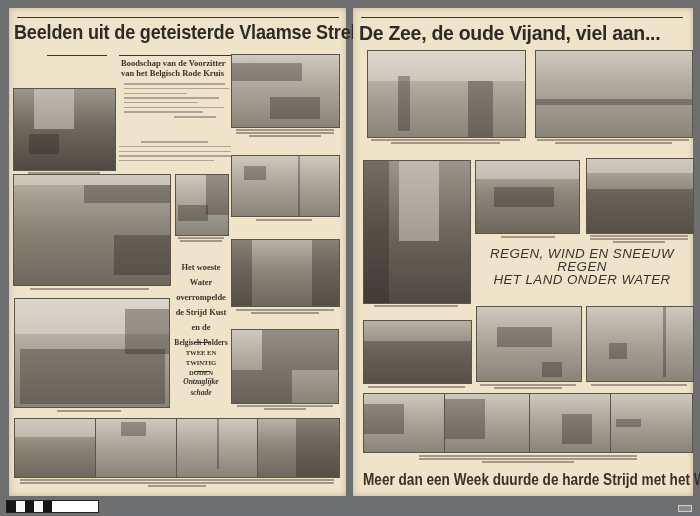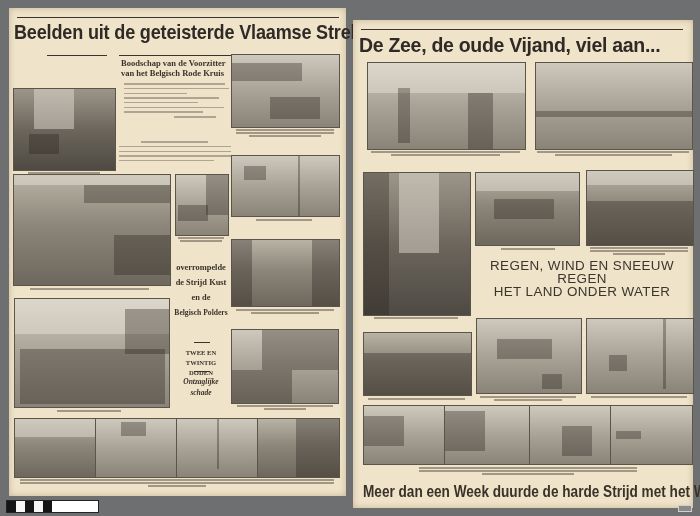--- a/index.html
+++ b/index.html
@@ -1,19 +1,19 @@
 <!DOCTYPE html>
 <html><head>
 <meta charset="utf-8">
 <style>
   html, body { margin:0; padding:0; }
   body { width:700px; height:516px; background:#6e6f70; position:relative; overflow:hidden; font-family:"Liberation Sans", sans-serif; }
   .page { position:absolute; background:#efe3c9; box-shadow: inset 0 0 6px rgba(120,90,50,0.35); }
   #left-page { left:9px; top:8px; width:337px; height:488px; }
-  #right-page { left:353px; top:20px; width:340px; height:488px; }
+  #right-page { left:353px; top:8px; width:340px; height:488px; }
   .rule { position:absolute; height:1px; background:#3a342c; }
   .headline { position:absolute; color:#2f2a25; font-weight:bold; white-space:nowrap; }
   .cond { font-family:"Liberation Sans", sans-serif; transform-origin:left top; }
   .photo { position:absolute; background:linear-gradient(180deg,#b9b3a6 0%,#8d867a 45%,#6d675d 100%); border:1px solid #5a544b; overflow:hidden; }
   .photo.light { background:linear-gradient(180deg,#cfc9bd 0%,#a9a296 50%,#8a8377 100%); }
   .photo.dark { background:linear-gradient(180deg,#9c968a 0%,#6c665c 50%,#4e4a43 100%); }
   .photo .shade { position:absolute; background:rgba(40,35,30,0.35); }
   .photo .pale { position:absolute; background:rgba(235,230,220,0.45); }
   .caption { position:absolute; font-size:3.2px; line-height:4px; color:#5e564b; text-align:center; overflow:hidden; }
   .caption .ln { display:block; height:2px; margin:1px auto; background:#8d8373; opacity:0.8; }
@@ -99,20 +99,21 @@
   <div class="photo light" style="left:166px;top:166px;width:52px;height:60px;">
     <div class="shade" style="left:30px;top:0;width:22px;height:40px;"></div>
     <div class="shade" style="left:2px;top:30px;width:30px;height:16px;"></div>
   </div>
   <div class="caption" style="left:166px;top:228px;width:52px;height:8px;">
       <span class="ln" style="width:90%"></span>
       <span class="ln" style="width:80%"></span>
     </div>
 
   <div class="sidetext" style="left:164px;top:252px;width:56px;font-size:8.4px;line-height:15px;">
+    <div>Het woeste Water</div>
     <div>overrompelde</div>
     <div>de Strijd Kust</div>
     <div>en de</div>
     <div style="font-size:7.6px;">Belgisch Polders</div>
   </div>
   <div class="rule" style="left:185px;top:334px;width:16px;"></div>
   <div class="sidetext" style="left:162px;top:340px;width:60px;font-size:6.6px;line-height:10px;">
     <div>TWEE EN TWINTIG</div>
     <div>DODEN</div>
   </div>
@@ -209,21 +210,21 @@
   <div class="photo" style="left:233px;top:150px;width:106px;height:74px;">
     <div class="pale" style="left:0;top:0;width:106px;height:14px;"></div>
     <div class="shade" style="left:0;top:30px;width:106px;height:44px;"></div>
   </div>
   <div class="caption" style="left:234px;top:226px;width:104px;height:12px;">
       <span class="ln" style="width:95%"></span>
       <span class="ln" style="width:95%"></span>
       <span class="ln" style="width:50%"></span>
     </div>
 
-  <div class="headline" style="left:120px;top:239px;width:218px;text-align:center;font-size:13.4px;line-height:13px;font-weight:normal;letter-spacing:0.4px;color:#3b352d;">
+  <div class="headline" style="left:120px;top:239px;width:218px;text-align:center;font-size:13.4px;line-height:13px;font-weight:normal;letter-spacing:0.4px;color:#3b352d;font-style:italic;">
     <div>REGEN, WIND EN SNEEUW</div>
     <div>REGEN</div>
     <div>HET LAND ONDER WATER</div>
   </div>
 
   <div class="photo" style="left:10px;top:312px;width:107px;height:62px;">
     <div class="shade" style="left:0;top:20px;width:107px;height:42px;"></div>
   </div>
   <div class="caption" style="left:10px;top:377px;width:107px;height:4px;">
       <span class="ln" style="width:90%"></span>

